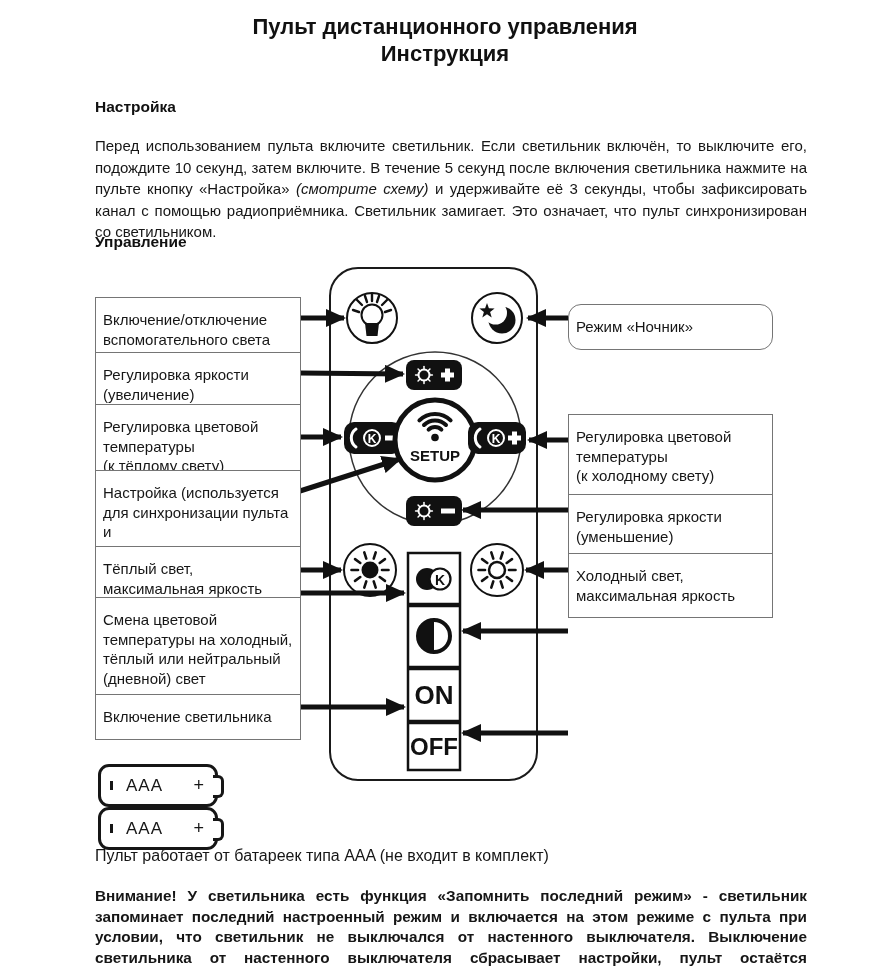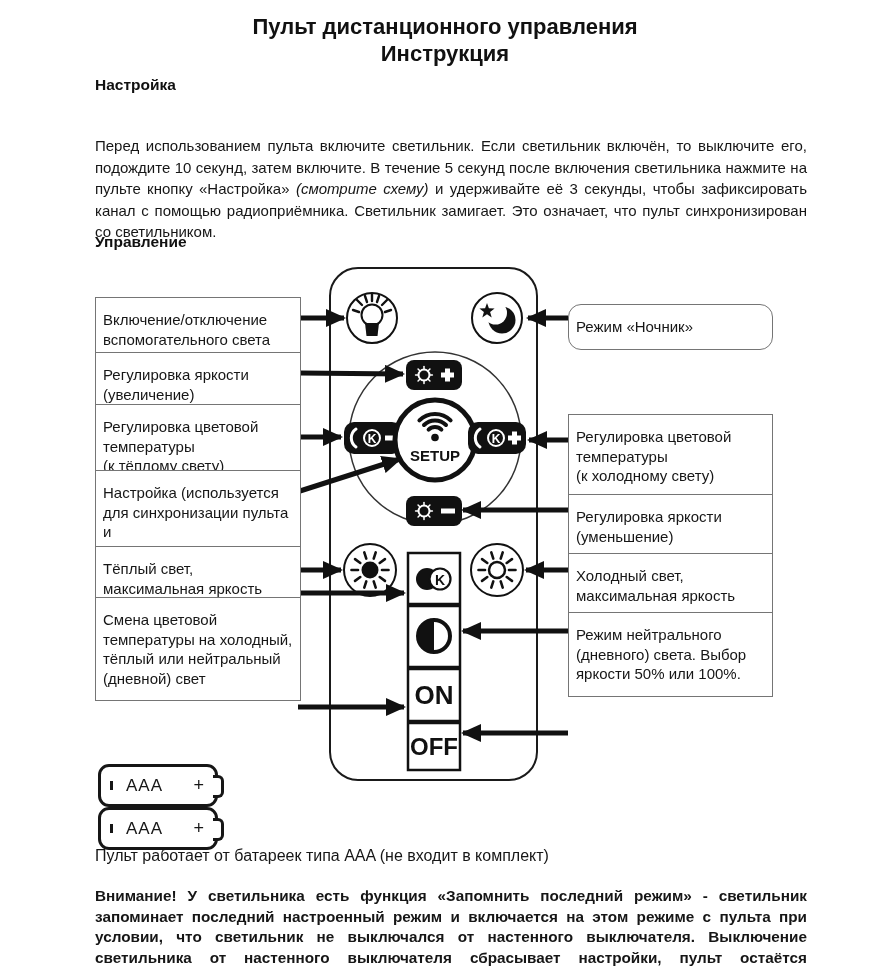--- a/index.html
+++ b/index.html
@@ -26,21 +26,21 @@
   .caption{position:absolute;left:95px;font-size:16px;color:#161616;}
 </style>
 </head>
 <body>
 
 <div class="page">
 
   <div class="title-line" style="top:14px;">Пульт дистанционного управления</div>
   <div class="title-line" style="top:41px;">Инструкция</div>
 
-  <div class="sec-head" style="top:76px;text-align:center;">Настройка</div>
+  <div class="sec-head" style="top:98px;text-align:center;">Настройка</div>
   <div class="para" style="top:127px;"><span>Перед использованием пульта включите светильник. Если светильник включён, то выключите его, подождите 10 секунд, затем включите. В течение 5 секунд после включения светильника нажмите на пульте кнопку «Настройка» </span><i>(смотрите схему)</i><span> и удерживайте её 3 секунды, чтобы зафиксировать канал с помощью радиоприёмника. Светильник замигает. Это означает, что пульт синхронизирован со светильником.</span></div>
 
   <div class="sec-head" style="top:233px;">Управление</div>
 
   <svg class="diagram" width="895" height="545" viewBox="0 0 895 545">
     <defs>
       <marker id="ah" markerUnits="userSpaceOnUse" markerWidth="20" markerHeight="18" refX="18" refY="9" orient="auto">
         <path d="M0,0 L20,9 L0,18 Z" fill="#111"></path>
       </marker>
       <g id="rays8" stroke="currentColor" stroke-width="1.9" stroke-linecap="round">
@@ -219,32 +219,30 @@
 (к тёплому свету)</div>
   <div class="label-box lb-left" style="top:470px;">Настройка (используется
 для синхронизации пульта и
 светильника)</div>
   <div class="label-box lb-left" style="top:546px;">Тёплый свет,
 максимальная яркость</div>
   <div class="label-box lb-left" style="top:597px;">Смена цветовой
 температуры на холодный,
 тёплый или нейтральный
 (дневной) свет</div>
+  <div class="label-box lb-left" style="top:694px;">Включение светильника</div>
 
   <div class="label-box lb-right" style="top:304px;border-radius:13px;">Режим «Ночник»</div>
   <div class="label-box lb-right" style="top:414px;">Регулировка цветовой
 температуры
 (к холодному свету)</div>
   <div class="label-box lb-right" style="top:494px;">Регулировка яркости
 (уменьшение)</div>
   <div class="label-box lb-right" style="top:553px;">Холодный свет,
 максимальная яркость</div>
-  <div class="label-box lb-right" style="top:612px;">Режим нейтрального
-(дневного) света. Выбор
-яркости 50% или 100%.</div>
 
   <div class="battery" style="top:764px;">
     <div class="bat-minus"></div>
     <div class="bat-label">AAA</div>
     <div class="bat-plus">+</div>
     <div class="bat-nub"></div>
   </div>
   <div class="battery" style="top:807px;">
     <div class="bat-minus"></div>
     <div class="bat-label">AAA</div>

